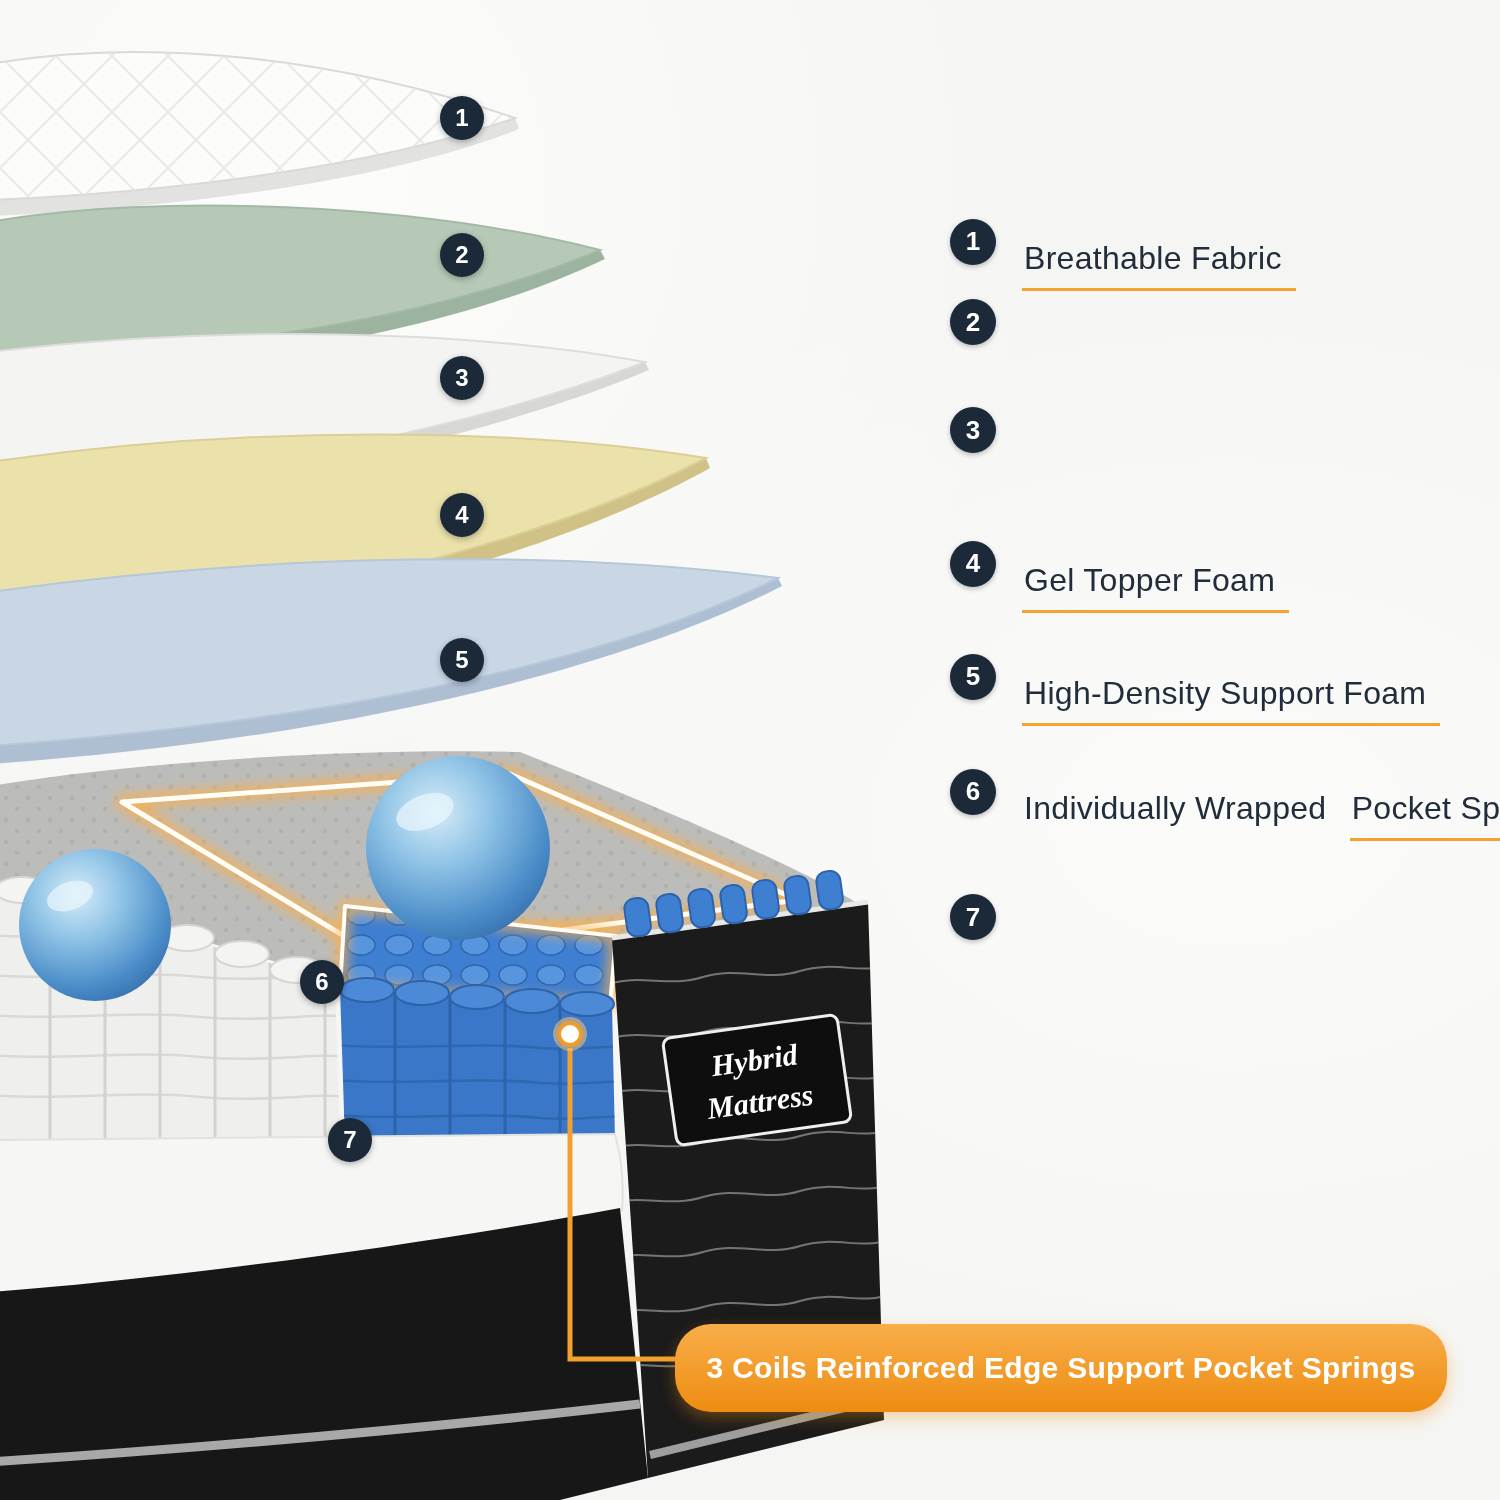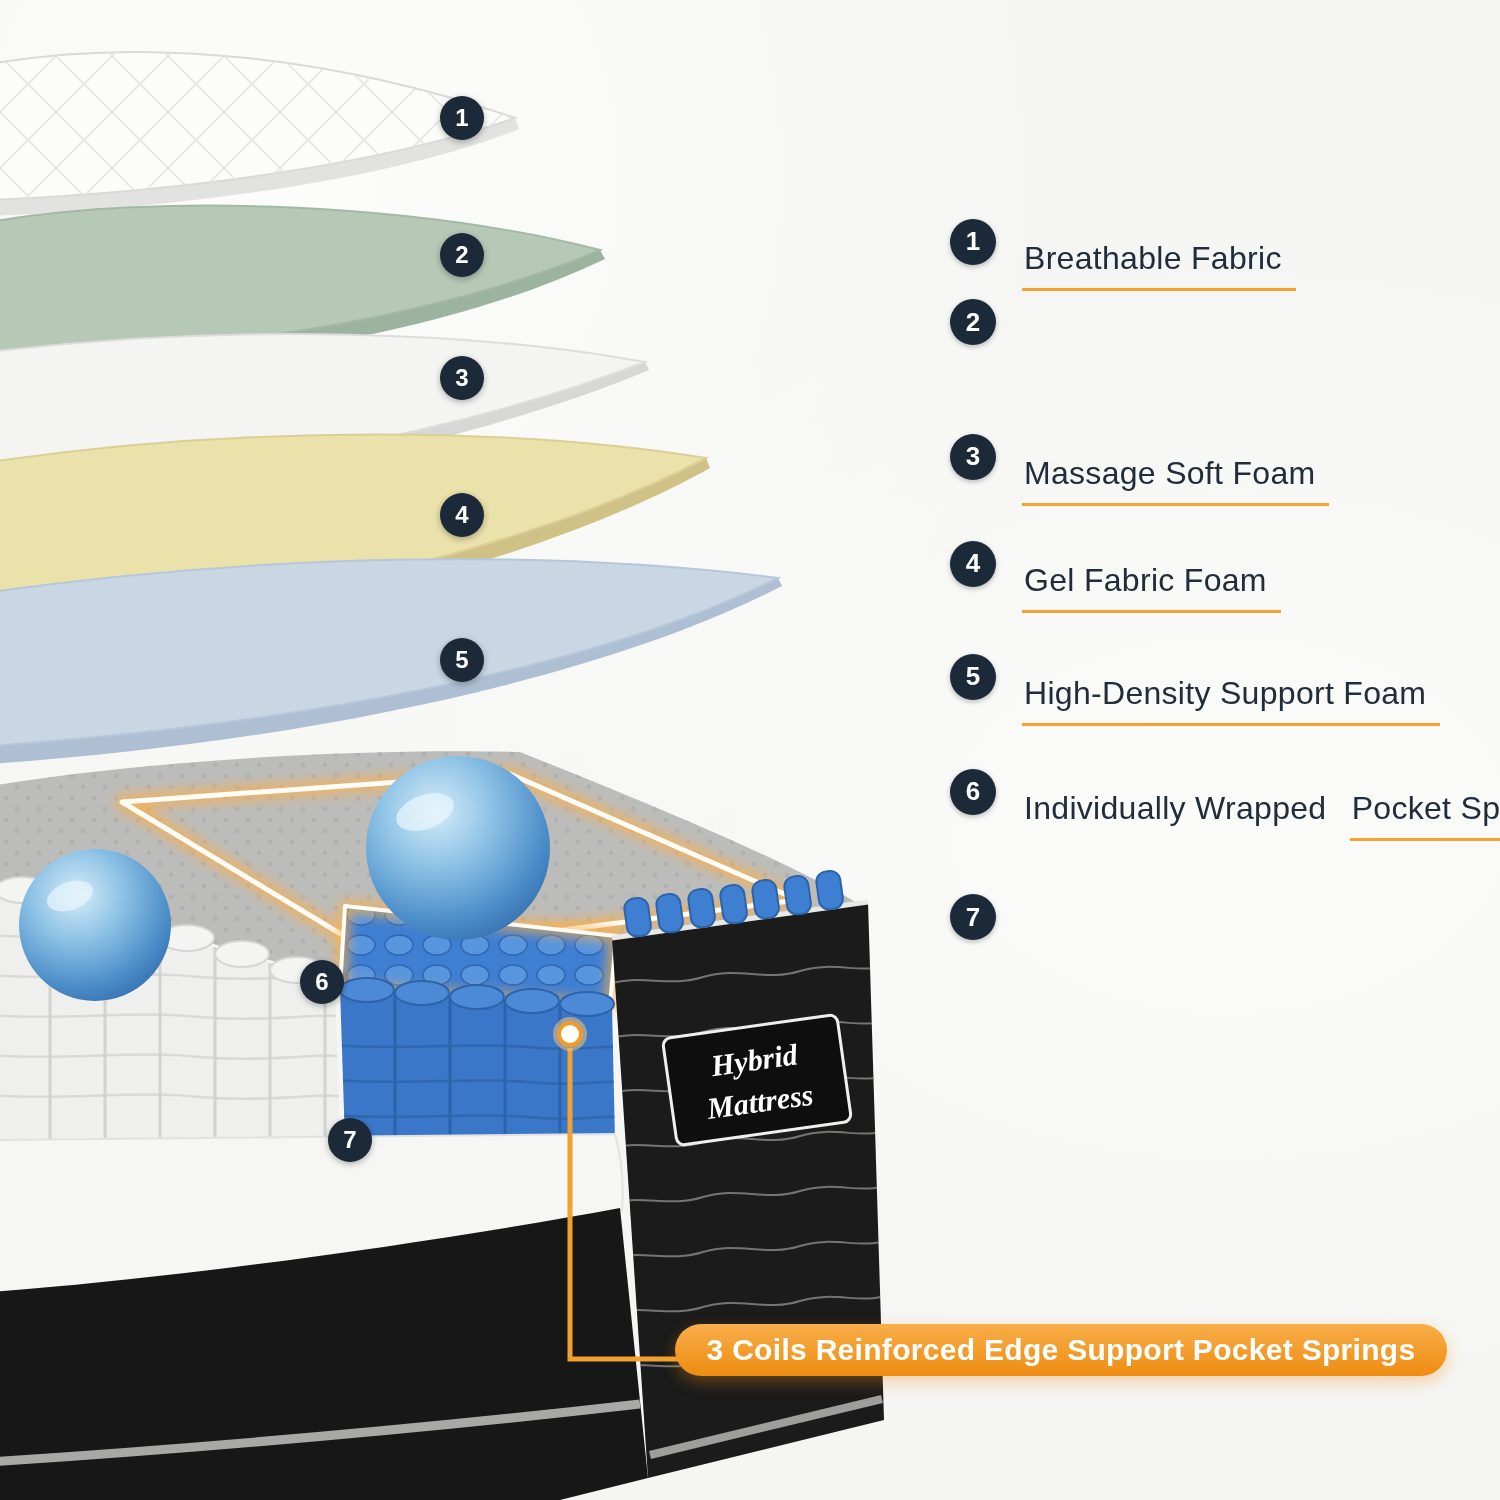--- a/index.html
+++ b/index.html
@@ -44,21 +44,21 @@
     margin-top:44px;
   }
   .legend-label .u{
     display:inline-block;
     border-bottom:3px solid #f5a32e;
     padding:0 14px 8px 2px;
   }
   .legend-label .plain{display:inline-block;padding:0 14px 2px 2px;text-align:right;}
   .two-line span{display:block;}
   .pill{
-    position:absolute;left:675px;top:1324px;width:772px;height:52px;
+    position:absolute;left:675px;top:1324px;width:772px;height:88px;
     border-radius:36px;
     background:linear-gradient(180deg,#f8ae49,#ee8c12);
     box-shadow:0 6px 16px rgba(238,141,18,.35);
     display:flex;align-items:center;justify-content:center;
     color:#ffffff;font-size:30px;font-weight:700;letter-spacing:.3px;
     white-space:nowrap;
   }
 </style>
 </head>
 <body>
@@ -262,26 +262,25 @@
       <div class="badge">1</div>
       <div class="legend-label"><span class="u">Breathable Fabric</span></div>
     </div>
 
     <div class="legend-item" style="top:299px;">
       <div class="badge">2</div>
     </div>
 
     <div class="legend-item" style="top:407px;">
       <div class="badge">3</div>
-      <div class="legend-label"><span class="u">Massage Soft Foam</span></div>
     </div>
 
     <div class="legend-item" style="top:514px;">
       <div class="badge">4</div>
-      <div class="legend-label"><span class="u">Gel Fabric Foam</span></div>
+      <div class="legend-label"><span class="u">Gel Topper Foam</span></div>
     </div>
 
     <div class="legend-item" style="top:627px;">
       <div class="badge">5</div>
       <div class="legend-label"><span class="u">High-Density Support Foam</span></div>
     </div>
 
     <div class="legend-item" style="top:742px;">
       <div class="badge">6</div>
       <div class="legend-label two-line">

